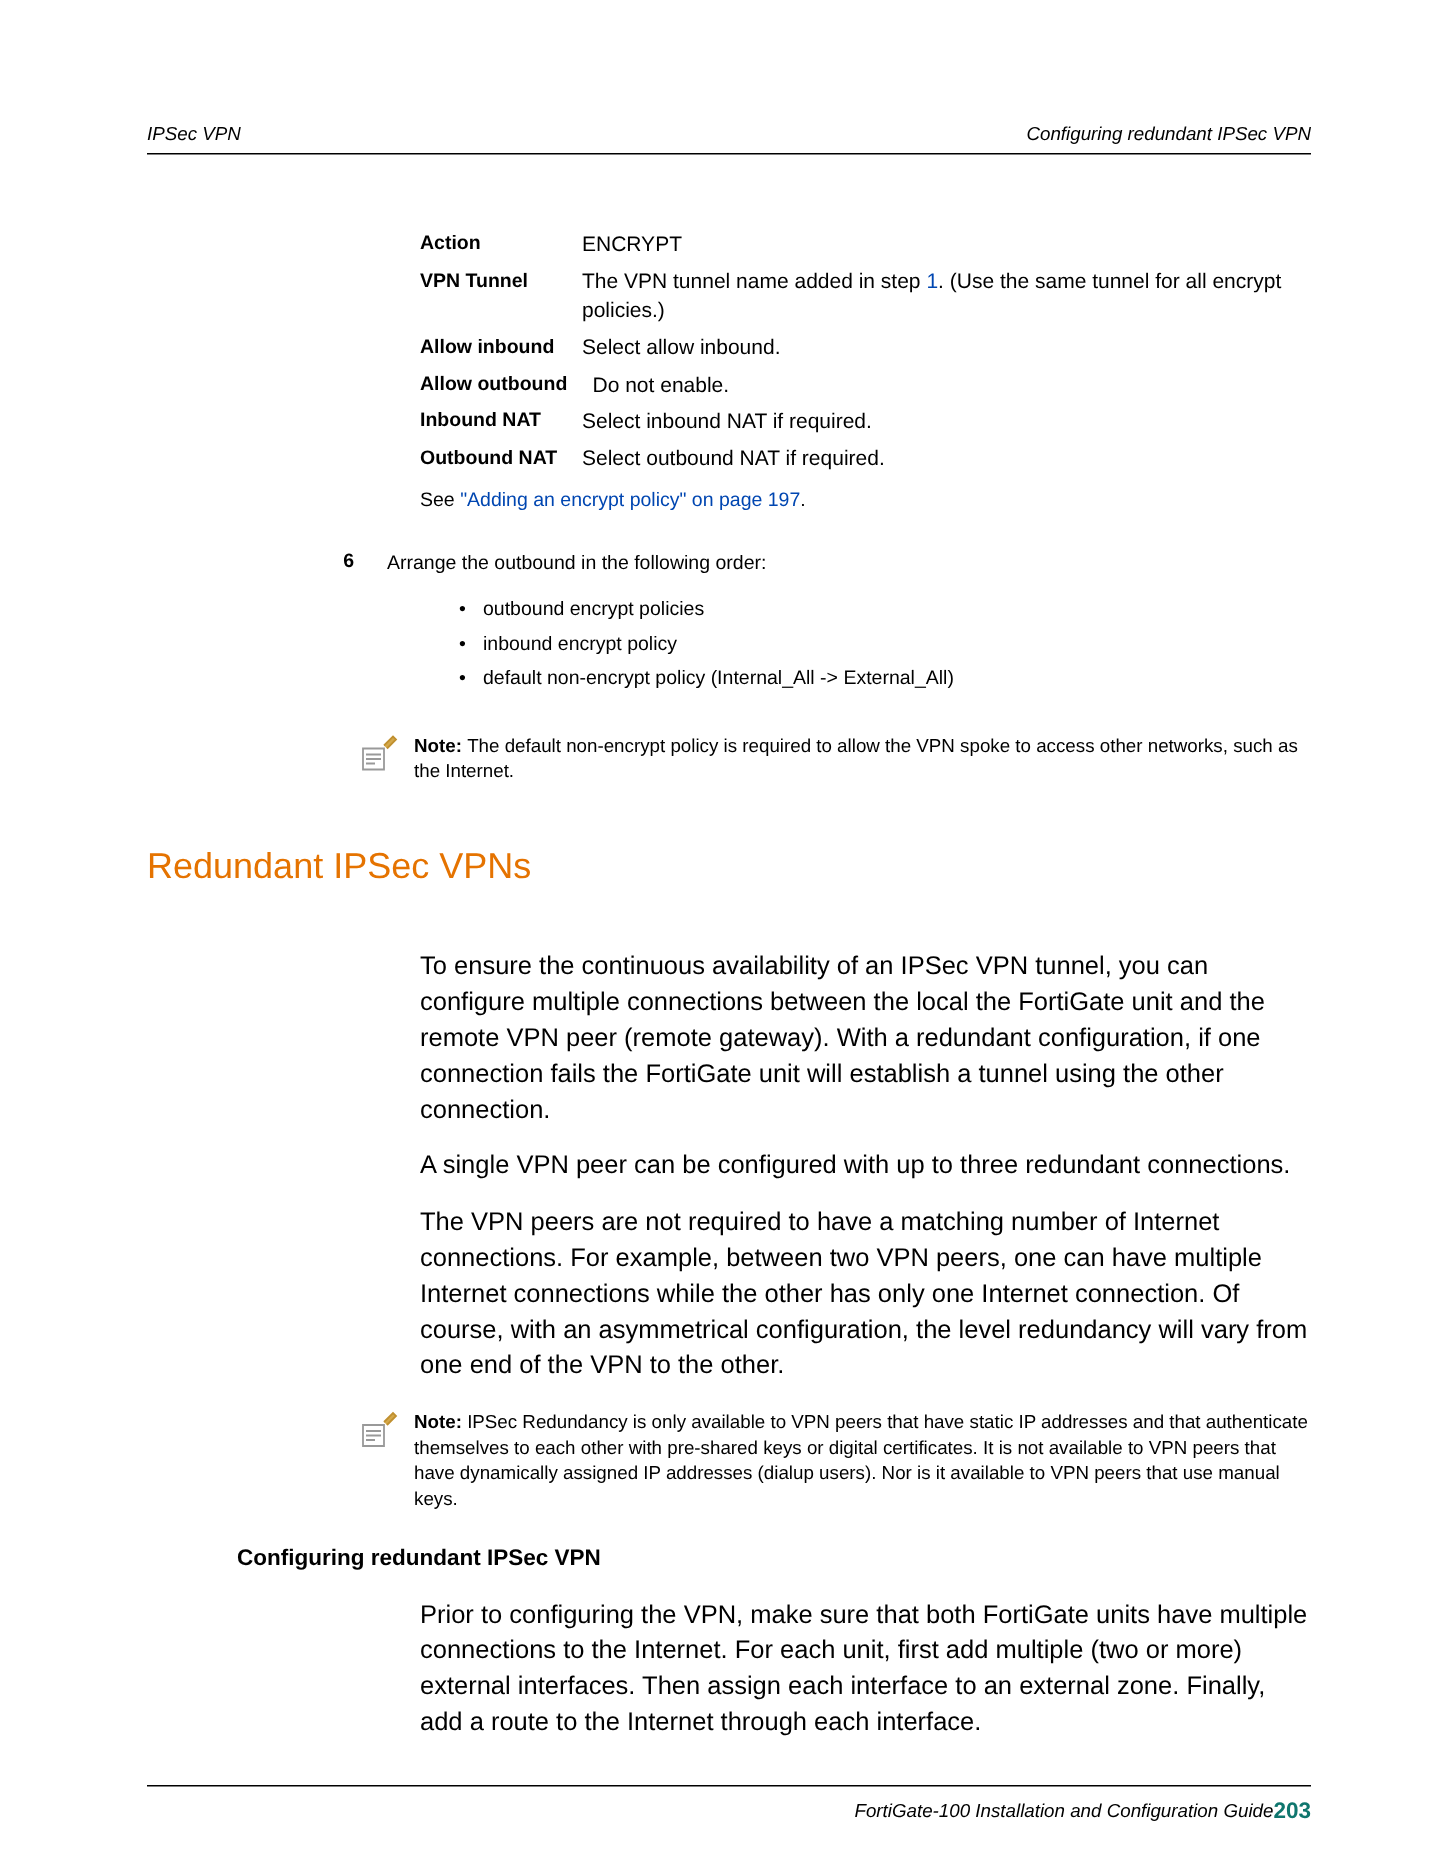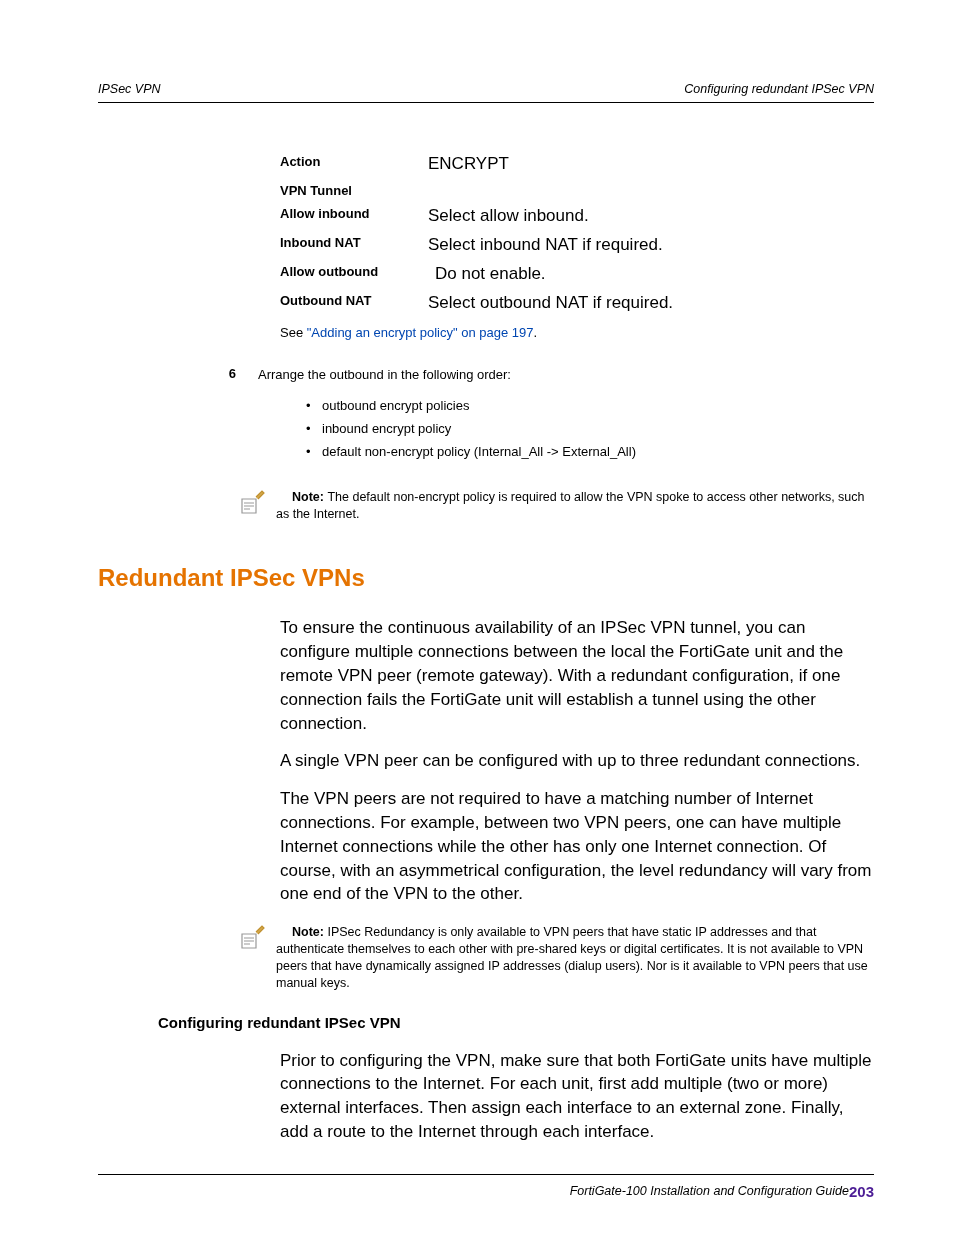--- a/index.html
+++ b/index.html
@@ -33,22 +33,21 @@
     margin-bottom: 6px;
     line-height: 1.35;
   }
   .def-label {
     font-weight: bold;
     width: 108px;
     flex: 0 0 108px;
     font-size: 13px;
   }
   .def-val {
-    font-size: 17px;
-    margin-left: 40px;
+    font-size: 14px;
   }
   .see-line {
     margin-left: 182px;
     font-size: 13px;
     margin-top: 10px;
     margin-bottom: 26px;
   }
   .link {
     color: #0046b1;
     cursor: pointer;
@@ -93,27 +92,26 @@
   .note-icon {
     width: 40px;
     flex: 0 0 40px;
   }
   .note-text {
     font-size: 12.5px;
     line-height: 1.35;
   }
   .note-label {
     font-weight: bold;
-    margin-left: 16px;
   }
   .h1 {
     font-size: 24px;
-    font-weight: bold;
+    font-weight: normal;
     color: #e57300;
-    margin-bottom: 24px;
+    margin-bottom: 40px;
     margin-top: 30px;
   }
   .body-para {
     margin-left: 182px;
     font-size: 17px;
     line-height: 1.4;
     margin-bottom: 14px;
   }
   .h2 {
     font-size: 15px;
@@ -129,53 +127,56 @@
     border-top: 1.5px solid #000;
     padding-top: 8px;
     margin-top: 30px;
   }
   .footer-left {
     font-style: italic;
     font-size: 12.5px;
   }
   .footer-right {
     font-weight: bold;
-    color: #4c1d95;
+    color: #0f766e;
     font-size: 15px;
   }
 </style>
 </head>
 <body>
 
 <div class="page">
 
   <div class="top-header">
     <span>IPSec VPN</span>
     <span>Configuring redundant IPSec VPN</span>
   </div>
 
   <div class="def-table">
     <div class="def-row">
       <div class="def-label">Action</div>
       <div class="def-val">ENCRYPT</div>
     </div>
     <div class="def-row">
       <div class="def-label">VPN Tunnel</div>
+      <div class="def-val">
+        <span>The VPN tunnel name added in step </span><span class="link">1</span><span>. (Use the same tunnel for all encrypt policies.)</span>
+      </div>
     </div>
     <div class="def-row">
       <div class="def-label">Allow inbound</div>
       <div class="def-val">Select allow inbound.</div>
     </div>
     <div class="def-row">
+      <div class="def-label" style="width:115px; flex:0 0 115px;">Allow outbound</div>
+      <div class="def-val">Do not enable.</div>
+    </div>
+    <div class="def-row">
       <div class="def-label">Inbound NAT</div>
       <div class="def-val">Select inbound NAT if required.</div>
-    </div>
-    <div class="def-row">
-      <div class="def-label" style="width:115px; flex:0 0 115px;">Allow outbound</div>
-      <div class="def-val">Do not enable.</div>
     </div>
     <div class="def-row">
       <div class="def-label">Outbound NAT</div>
       <div class="def-val">Select outbound NAT if required.</div>
     </div>
   </div>
 
   <div class="see-line">
     <span>See </span><span class="link">"Adding an encrypt policy" on page 197</span><span>.</span>
   </div>

